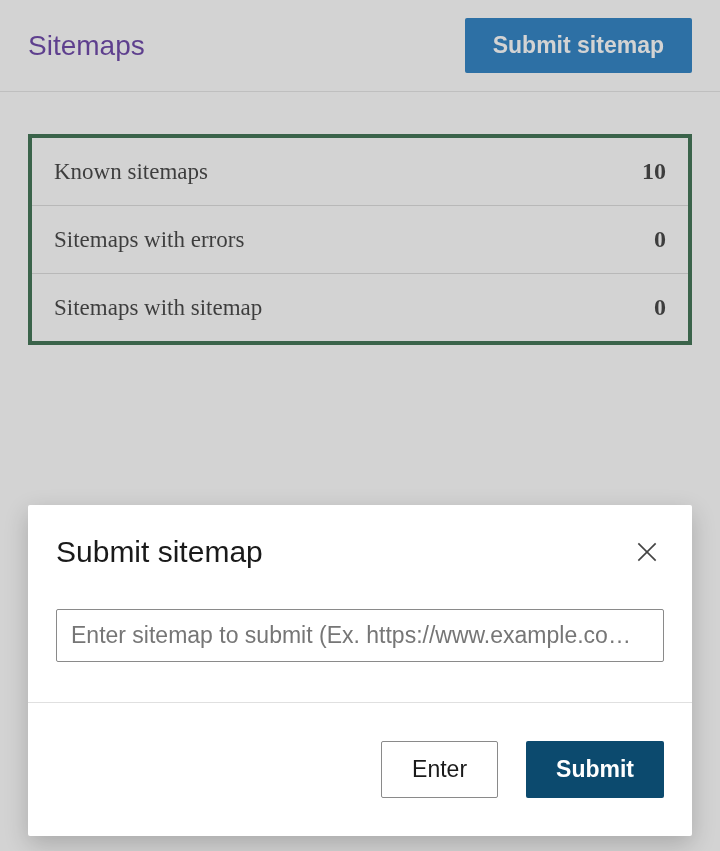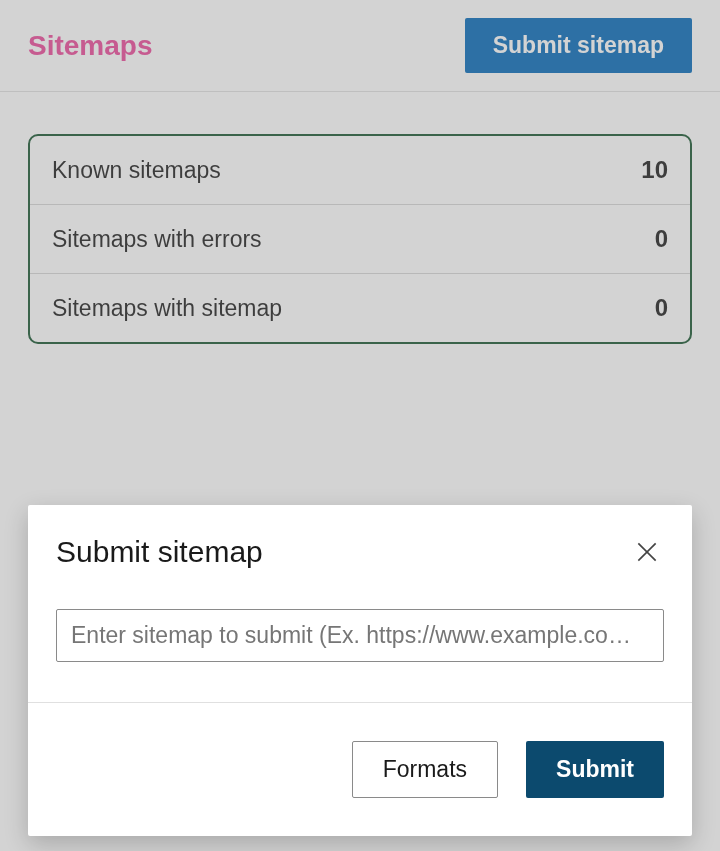--- a/index.html
+++ b/index.html
@@ -17,39 +17,40 @@
     }
     .page-header {
       display: flex;
       justify-content: space-between;
       align-items: center;
       padding: 18px 28px;
       border-bottom: 1px solid #e0e0e0;
     }
     .page-title {
       font-size: 28px;
-      font-weight: 700;
-      color: #ec4899;
+      font-weight: 400;
+      color: #4c1d95;
     }
     .btn-primary {
       background: #0067b8;
       color: #fff;
       border: none;
       padding: 14px 28px;
       font-size: 23px;
       font-weight: 600;
       cursor: pointer;
       border-radius: 2px;
     }
     .content {
       padding: 42px 28px;
     }
     .stat-list {
-      border: 2px solid #14532d;
-      border-radius: 10px;
+      border: 4px solid #14532d;
+      border-radius: 0;
+      font-family: Liberation Serif, serif;
     }
     .stat-row {
       display: flex;
       justify-content: space-between;
       align-items: center;
       padding: 20px 22px;
       border-bottom: 1px solid #d6d6d6;
     }
     .stat-row:last-child {
       border-bottom: none;
@@ -190,17 +191,17 @@
         <svg viewBox="0 0 24 24" fill="none">
           <line x1="4" y1="4" x2="20" y2="20"></line>
           <line x1="20" y1="4" x2="4" y2="20"></line>
         </svg>
       </button>
     </div>
     <div class="modal-body">
       <input type="text" class="sitemap-input" placeholder="Enter sitemap to submit (Ex. https://www.example.com/sitemap.xml)" style="">
     </div>
     <div class="modal-footer">
-      <button class="btn-secondary">Formats</button>
+      <button class="btn-secondary">Enter</button>
       <button class="btn-submit">Submit</button>
     </div>
   </div>
 </div>
 
 </body></html>

